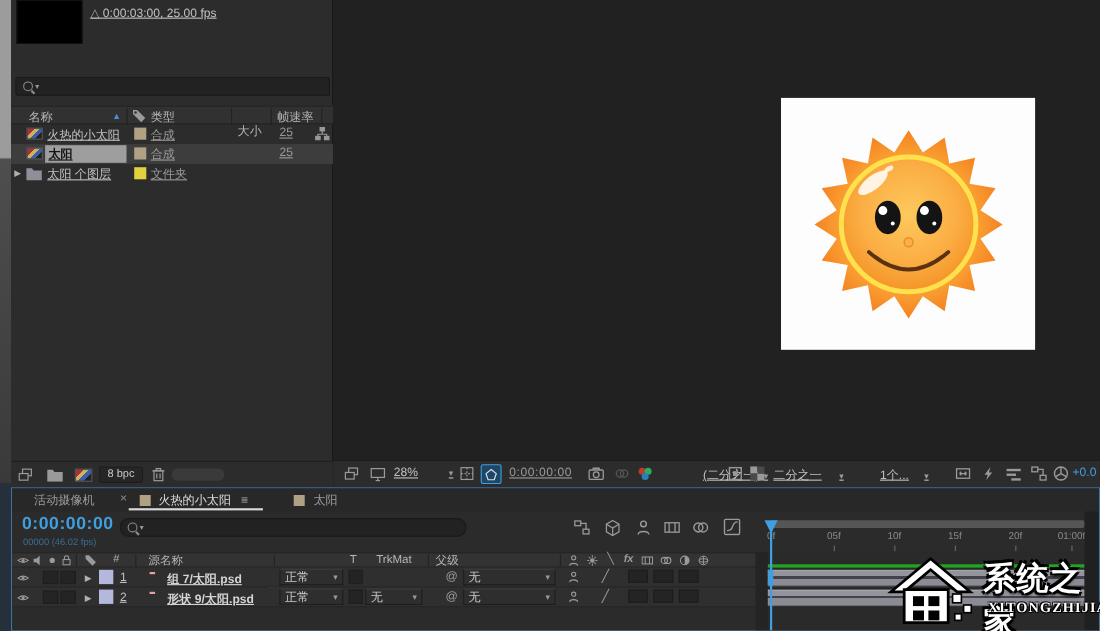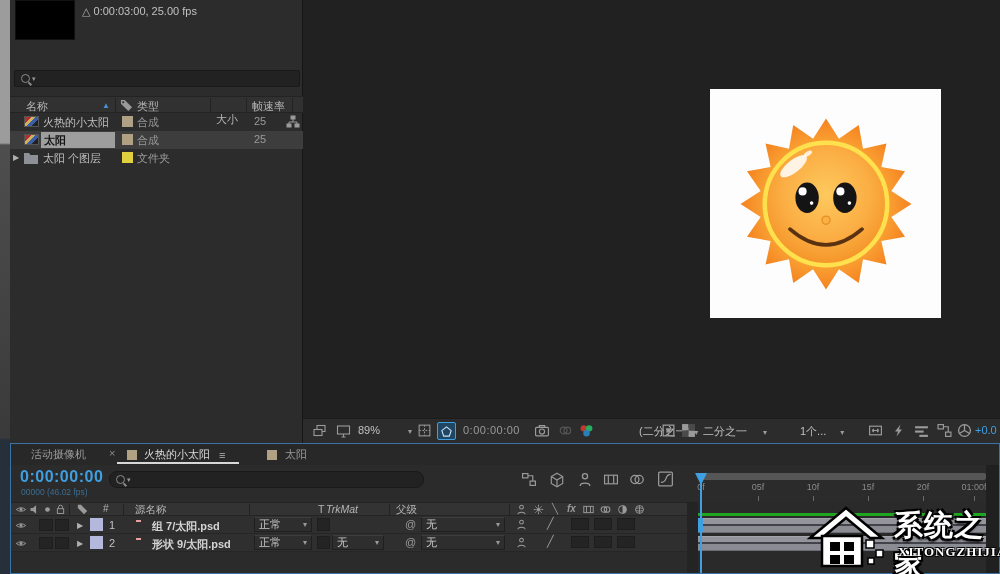--- a/index.html
+++ b/index.html
@@ -1,20 +1,20 @@
 <!DOCTYPE html>
 <html><head>
 <meta charset="utf-8">
 <style>
   * { margin:0; padding:0; box-sizing:border-box; }
   html,body { width:1000px; height:574px; background:#1e1e1e; overflow:hidden;
     font-family:"Liberation Sans","DejaVu Sans",sans-serif; }
   #app { position:relative; width:1000px; height:574px; background:#1e1e1e; }
   .abs { position:absolute; }
-  .txt { color:#c0c0c0; font-size:11px; white-space:nowrap; }
+  .txt { color:#c0c0c0; font-size:11px; white-space:nowrap;text-decoration:underline; }
   .dim { color:#9a9a9a; }
   .chev { color:#9a9a9a; font-size:8px; margin-left:4px; }
   .sq { display:inline-block; width:10px; height:10px; }
   .ic { display:inline-flex; align-items:center; justify-content:center; }
   .ic svg { display:block; }
   
   #left-strip { left:0; top:0; width:10px; height:574px;
     background:linear-gradient(to bottom,#9c9c9c 0,#9c9c9c 143px,#4e4e4e 145px,#3a3a3a 438px,#26303a 440px,#26303a 574px); }
   #project-panel { left:10px; top:0; width:293px; height:443px; background:#2c2c2c; border-right:1px solid #161616; }
   #viewer-panel { left:303px; top:0; width:697px; height:443px; background:#212121; }
@@ -113,20 +113,42 @@
       <span class="abs ic" style="left:13px;top:2px;">
         <svg width="16" height="13" viewBox="0 0 16 13">
             <path d="M1 2h5l1.5 2H15v9H1z" fill="#8e9097"></path>
           </svg>
       </span>
       <span class="abs txt" style="left:33px;top:2px;">太阳 个图层</span>
       <span class="abs row-label" style="left:112px;top:3px;background:#e0d23e;"></span>
       <span class="abs txt dim" style="left:127px;top:2px;">文件夹</span>
     </div>
 
+    <div class="abs" style="left:0;top:419px;width:293px;height:24px;background:#2c2c2c;border-top:1px solid #202020;">
+      <span class="abs ic" style="left:5px;top:5px;">
+        <svg width="16" height="14" viewBox="0 0 14 14" fill="none" stroke="#9a9a9a" stroke-width="1.1">
+          <rect x="4.5" y="1.5" width="8" height="6"></rect>
+            <rect x="1.5" y="5.5" width="8" height="6" fill="#2c2c2c"></rect>
+          </svg>
+      </span>
+      <span class="abs ic" style="left:32px;top:5px;">
+        <svg width="16" height="13" viewBox="0 0 16 13">
+            <path d="M1 2h5l1.5 2H15v9H1z" fill="#9a9a9a"></path>
+          </svg>
+      </span>
+      <span class="abs compic" style="left:58px;top:6px;width:16px;height:12px;"></span>
+      <span class="abs" style="left:80px;top:4px;width:40px;height:15px;background:#262626;border:1px solid #1d1d1d;border-radius:2px;color:#c8c8c8;font-size:10px;text-align:center;line-height:14px;">8 bpc</span>
+      <span class="abs ic" style="left:127px;top:4px;">
+        <svg width="14" height="15" viewBox="0 0 14 15" fill="none" stroke="#9a9a9a" stroke-width="1.1">
+          <rect x="3" y="4" width="8" height="9"></rect>
+            <path d="M1.5 4h11M5 4V2h4v2M5.5 6.5v4.5M8.5 6.5v4.5"></path>
+          </svg>
+      </span>
+      <span class="abs" style="left:146px;top:6px;width:48px;height:11px;background:#3a3a3a;border-radius:6px;"></span>
+    </div>
   </div>
 
   <div id="viewer-panel" class="abs">
     <div class="abs" style="left:407px;top:89px;width:231px;height:229px;background:#fdfdfd;"></div>
     <svg class="abs" style="left:433px;top:114px;" width="180" height="180" viewBox="0 0 200 200">
       <defs>
         <radialGradient id="sunface" cx="50%" cy="42%" r="65%">
           <stop offset="0%" stop-color="#fdc95d"></stop>
             <stop offset="55%" stop-color="#fbae44"></stop>
             <stop offset="100%" stop-color="#f28c1e"></stop>
@@ -157,21 +179,21 @@
             <rect x="1.5" y="5.5" width="8" height="6" fill="#2c2c2c"></rect>
           </svg>
       </span>
       <span class="abs ic" style="left:33px;top:5px;">
         <svg width="15" height="14" viewBox="0 0 14 14" fill="none" stroke="#9a9a9a" stroke-width="1.1">
           <rect x="1" y="2" width="12" height="8"></rect>
             <path d="M5 13h4M7 10v3"></path>
           </svg>
       </span>
       <span class="abs txt" style="left:55px;top:5px;">
-        <span>89%</span><span class="chev" style="margin-left:28px;">▾</span>
+        <span>28%</span><span class="chev" style="margin-left:28px;">▾</span>
       </span>
       <span class="abs ic" style="left:114px;top:4px;">
         <svg width="15" height="15" viewBox="0 0 14 14" fill="none" stroke="#9a9a9a" stroke-width="1">
           <rect x="2" y="2" width="10" height="10"></rect>
             <path d="M7 2v10M2 7h10" stroke-dasharray="1.6 1.4"></path>
           </svg>
       </span>
       <span class="abs ic" style="left:134px;top:3px;width:19px;height:18px;background:#1f4663;border:1px solid #3f9fe0;border-radius:2px;">
         <svg width="13" height="13" viewBox="0 0 14 14" fill="none" stroke="#cfe3f5" stroke-width="1.2">
           <path d="M7 2l5 4-2 6H4L2 6z"></path>
@@ -364,21 +386,21 @@
         <svg width="11" height="11" viewBox="0 0 14 14">
             <path d="M1 5V1h4l8 8-4 4z" fill="#9a9a9a"></path>
           </svg>
       </span>
       <span class="abs colhead" style="left:92px;top:0;font-size:10px;">#</span>
       <span class="abs vsep" style="left:112px;top:1px;height:11px;"></span>
       <span class="abs colhead" style="left:124px;top:0;font-size:10.5px;">源名称</span>
       <span class="abs vsep" style="left:238px;top:1px;height:11px;"></span>
       <span class="abs colhead" style="left:233px;top:0;font-size:10.5px;margin-top:24px;">模式</span>
       <span class="abs colhead" style="left:307px;top:0;font-size:10.5px;">T</span>
-      <span class="abs colhead" style="left:315px;top:0;font-size:10.5px;font-style:italic;">TrkMat</span>
+      <span class="abs colhead" style="left:331px;top:0;font-size:10.5px;">TrkMat</span>
       <span class="abs vsep" style="left:378px;top:1px;height:11px;"></span>
       <span class="abs colhead" style="left:385px;top:0;font-size:10.5px;">父级</span>
       <span class="abs vsep" style="left:498px;top:1px;height:11px;"></span>
       <span class="abs ic" style="left:505px;top:1px;">
         <svg width="11" height="11" viewBox="0 0 14 14" fill="none" stroke="#9a9a9a" stroke-width="1.3">
             <circle cx="7" cy="4" r="2.4"></circle>
             <path d="M2.5 13c0-3.5 9-3.5 9 0"></path>
           </svg>
       </span>
       <span class="abs ic" style="left:522px;top:1px;">

